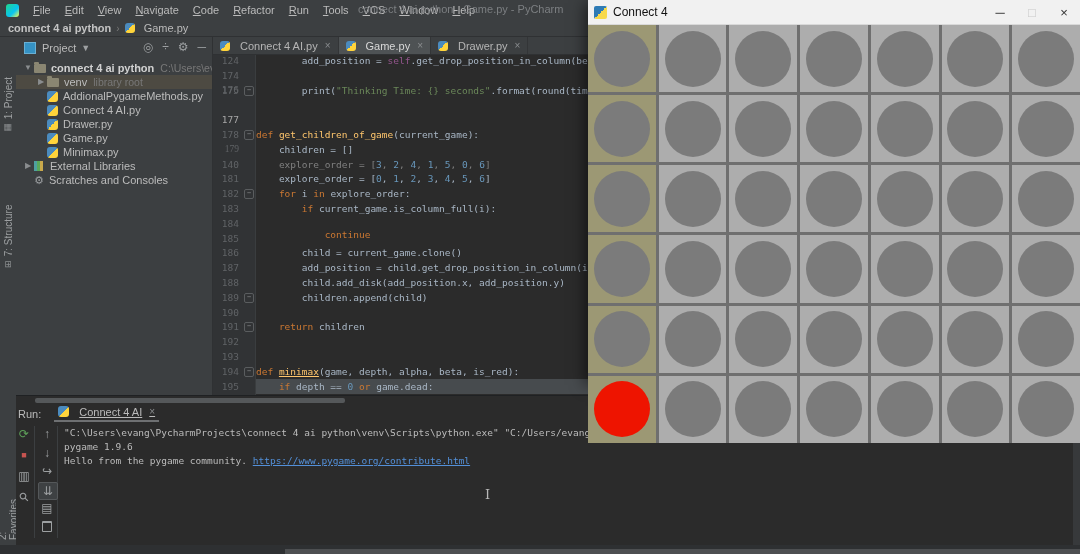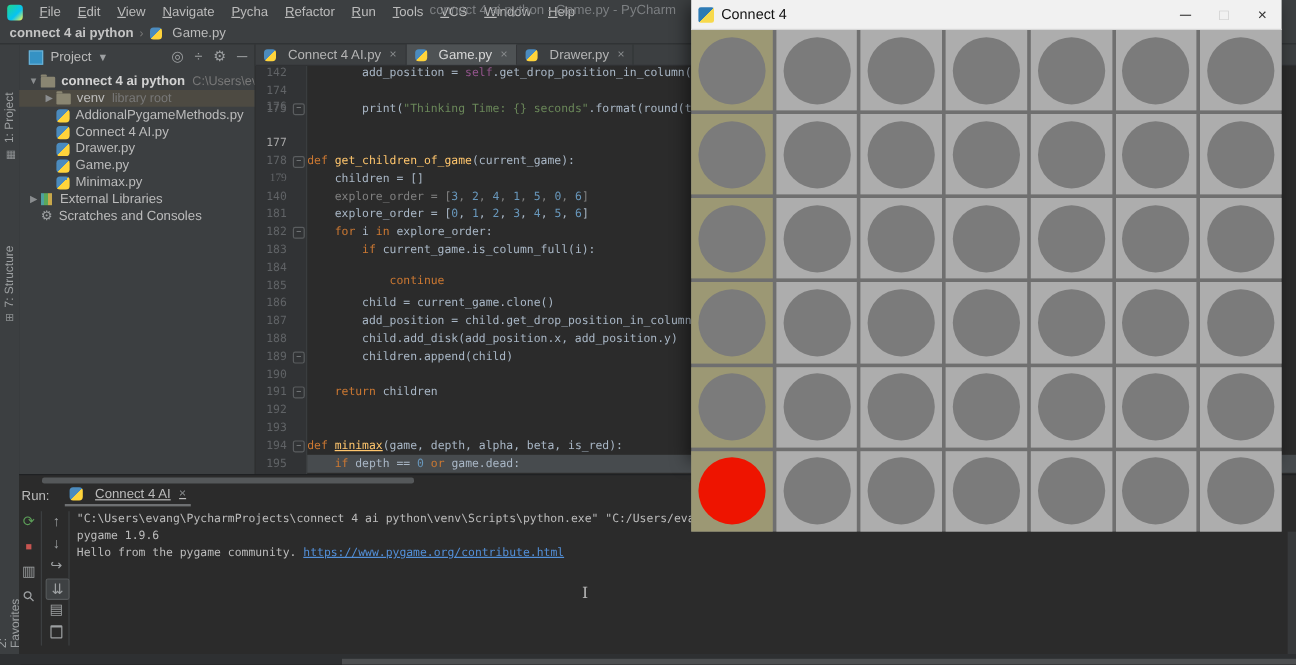--- a/index.html
+++ b/index.html
@@ -71,21 +71,21 @@
   #console{position:absolute;left:48px;top:30px;font-family:"DejaVu Sans Mono","Liberation Mono",monospace;
            font-size:9.5px;color:#bcbcbc;}
   .conline{position:absolute;left:0;white-space:pre;height:14px;line-height:14px;}
   .conlink{color:#5390d9;text-decoration:underline;}
   .trash{width:8px;height:8px;border:1px solid #9da0a2;border-top:2px solid #9da0a2;border-radius:1px;}
   
   #bottomstrip{left:0;top:545px;width:1080px;height:9px;background:#2e3032;}
   #bottombar{left:285px;top:549px;width:795px;height:5px;background:#4d4f51;}
   #rightscroll{left:1073px;top:443px;width:7px;height:102px;background:#37393b;}
   
-  #gamewin{left:576px;top:0;width:492px;height:382px;box-shadow:-3px 3px 14px rgba(0,0,0,.55);z-index:10;}
+  #gamewin{left:588px;top:0;width:492px;height:382px;box-shadow:-3px 3px 14px rgba(0,0,0,.55);z-index:10;}
   #gametitle{position:absolute;left:0;top:0;width:100%;height:25px;background:#f1f1f1;border-bottom:1px solid #d9d9d9;
              display:flex;align-items:center;box-sizing:border-box;}
   #pygameic{width:13px;height:13px;margin:0 6px 0 6px;border-radius:2px;
             background:linear-gradient(135deg,#2e7bb5 50%,#f7d94c 50%);}
   #gametitle .t{font-size:12px;color:#111;}
   .wbtn{position:absolute;top:0;width:32px;height:25px;display:flex;align-items:center;justify-content:center;
         font-size:13px;color:#333;}
   #board{position:absolute;left:0;top:25px;width:492px;height:418px;background:#6f6f6f;
          display:grid;grid-template-columns:repeat(7,1fr);grid-template-rows:repeat(6,1fr);gap:3px;}
   .cell{display:flex;align-items:center;justify-content:center;}
@@ -93,21 +93,21 @@
   
   #ibeam{left:485px;top:487px;color:#b8b8b8;font-family:"DejaVu Serif",serif;font-size:13px;z-index:20;}
 </style>
 </head>
 <body>
 
 <div id="root">
 
   <div class="abs" id="menubar">
     <div id="pycharm-logo"></div>
-    <span id="menu-items"><span class="mi">File</span><span class="mi">Edit</span><span class="mi">View</span><span class="mi">Navigate</span><span class="mi">Pycha</span><span class="mi">Refactor</span><span class="mi">Run</span><span class="mi">Tools</span><span class="mi">VCS</span><span class="mi">Window</span><span class="mi">Help</span></span>
+    <span id="menu-items"><span class="mi">File</span><span class="mi">Edit</span><span class="mi">View</span><span class="mi">Navigate</span><span class="mi">Code</span><span class="mi">Refactor</span><span class="mi">Run</span><span class="mi">Tools</span><span class="mi">VCS</span><span class="mi">Window</span><span class="mi">Help</span></span>
     <span id="win-title">connect 4 ai python - Game.py - PyCharm</span>
   </div>
 
   <div class="abs" id="breadcrumb">
     <span style="font-weight:bold;color:#c4c4c4;">connect 4 ai python</span>
     <span class="crumb-sep">›</span>
     <span class="ticon ic-py" style="width:10px;height:10px;"></span>
     <span style="margin-left:4px;">Game.py</span>
   </div>
 
@@ -202,21 +202,21 @@
       </div>
       <div class="etab">
         <span class="ticon ic-py" style="width: 10px; height: 10px;"></span>
         <span>Drawer.py</span>
         <span class="tab-x">×</span>
       </div>
     </div>
 
   <div class="abs" id="editor">
     <div id="gutterbg"></div>
-  <div class="lnum" style="top: -2px;">142</div>
+  <div class="lnum" style="top: -2px;">124</div>
       <div class="cline" style="top: -2px;"><span class="tk-p">        add_position = </span><span class="tk-s">self</span><span class="tk-p">.get_drop_position_in_column(bes</span></div>
       <div class="lnum" style="top: 12.8px;">174</div>
       <div class="lnum" style="top: 27.6px;">175</div>
       <div class="fold" style="top: 30.6px;">−</div>
       <div class="cline" style="top: 27.6px;"><span class="tk-p">        print(</span><span class="tk-st">"Thinking Time: {} seconds"</span><span class="tk-p">.format(round(time</span></div>
       <div class="lnum" style="top: 27px;">176</div>
       <div class="cline" style="top: 42.4px;"></div>
       <div class="lnum cur" style="top: 57.2px;">177</div>
       <div class="cline" style="top: 57.2px;"></div>
       <div class="lnum" style="top: 72px;">178</div>

